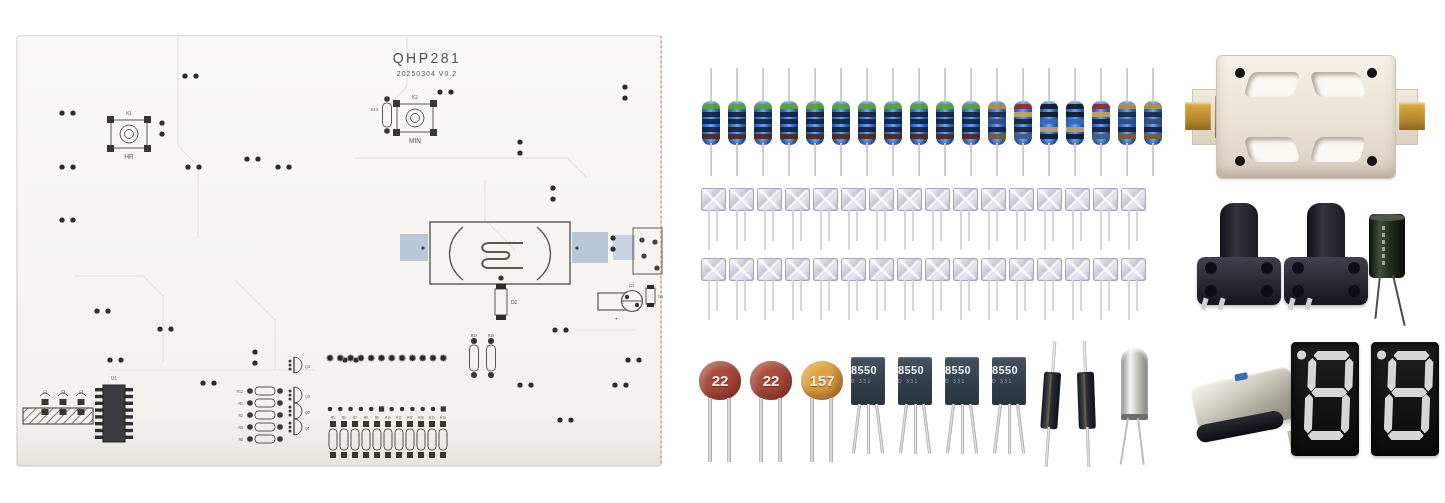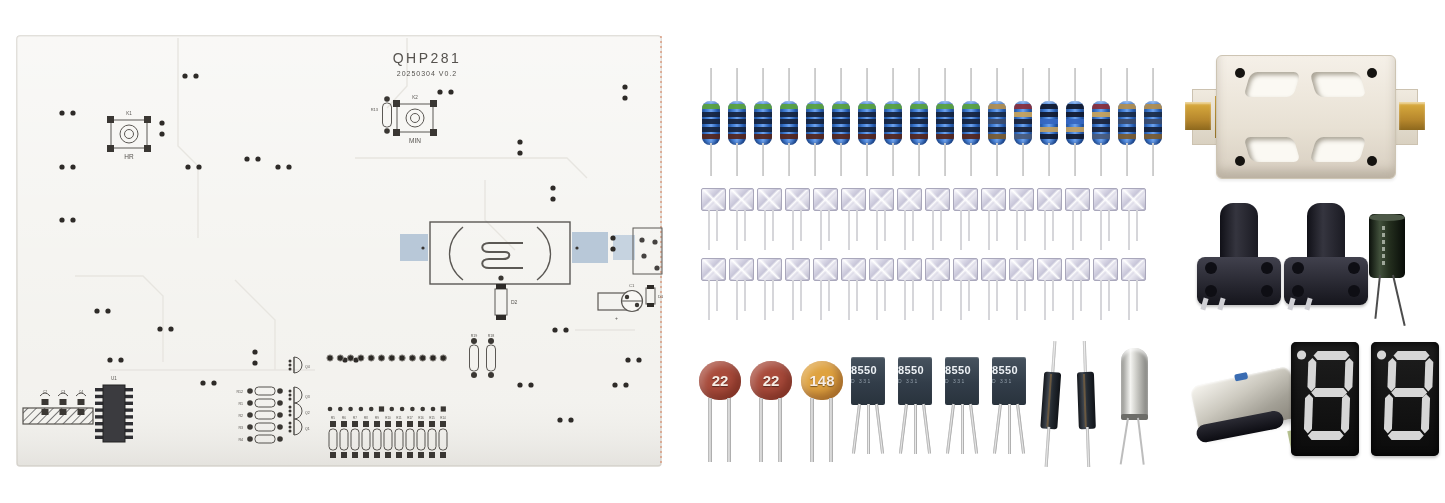--- a/index.html
+++ b/index.html
@@ -900,21 +900,21 @@
       </div>
       <div class="ccap">
         <div class="ccap-body" style="background: rgb(168, 75, 59);">
           <span>22</span>
         </div>
         <i class="ccap-lead l"></i>
         <i class="ccap-lead r"></i>
       </div>
       <div class="ccap">
         <div class="ccap-body" style="background: rgb(223, 162, 63);">
-          <span>148</span>
+          <span>157</span>
         </div>
         <i class="ccap-lead l"></i>
         <i class="ccap-lead r"></i>
       </div>
     </div>
   <div id="transistor-group">
       <div class="transistor">
         <div class="t-body">
           <span class="t-label">8550</span>
           <span class="t-sub">D 331</span>

